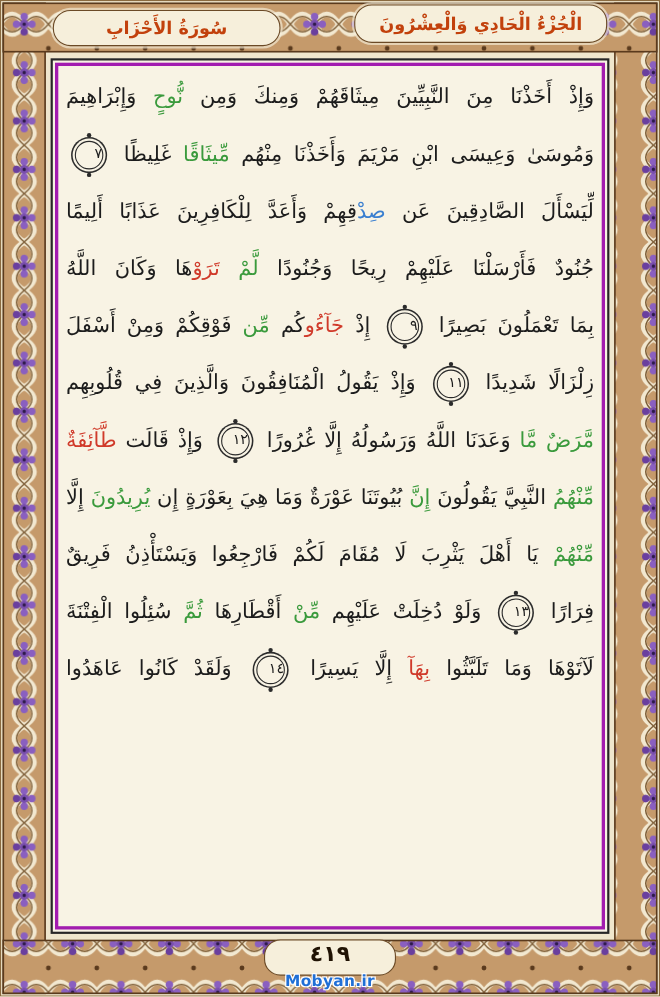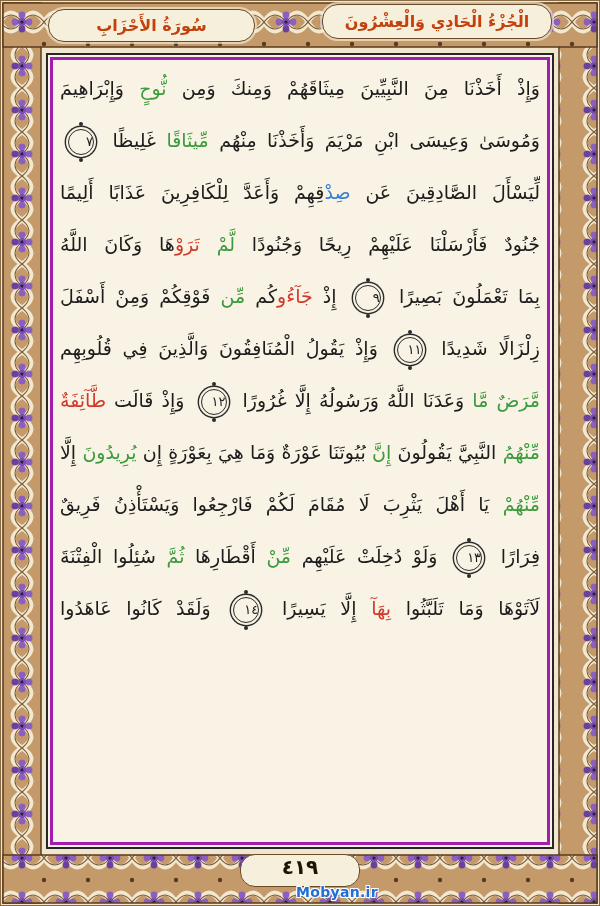--- a/index.html
+++ b/index.html
@@ -68,21 +68,20 @@
     border-radius:15px;
     display:flex;align-items:flex-start;justify-content:center;
     font-size:20px;font-weight:bold;color:#201304;
   }
   .watermark{
     position:absolute;z-index:4;left:50%;transform:translateX(-50%);
     bottom:6px;font-size:14px;font-weight:bold;
     color:var(--watermark-blue,#1f6fd6);
     text-shadow:-1px -1px 0 #fff,1px -1px 0 #fff,-1px 1px 0 #fff,1px 1px 0 #fff;
     letter-spacing:.3px;
-    margin-left:37px;
   }
 </style>
 </head>
 <body>
 
 <svg class="border-art" width="600" height="906" viewBox="0 0 600 906" aria-hidden="true">
   <defs>
     <pattern id="bp" width="44" height="44" patternUnits="userSpaceOnUse">
       <rect width="44" height="44" fill="#c59a6b"></rect>
       <path d="M0,22 Q11,4 22,22 T44,22" stroke="#f2e8d0" stroke-width="5" fill="none"></path>

